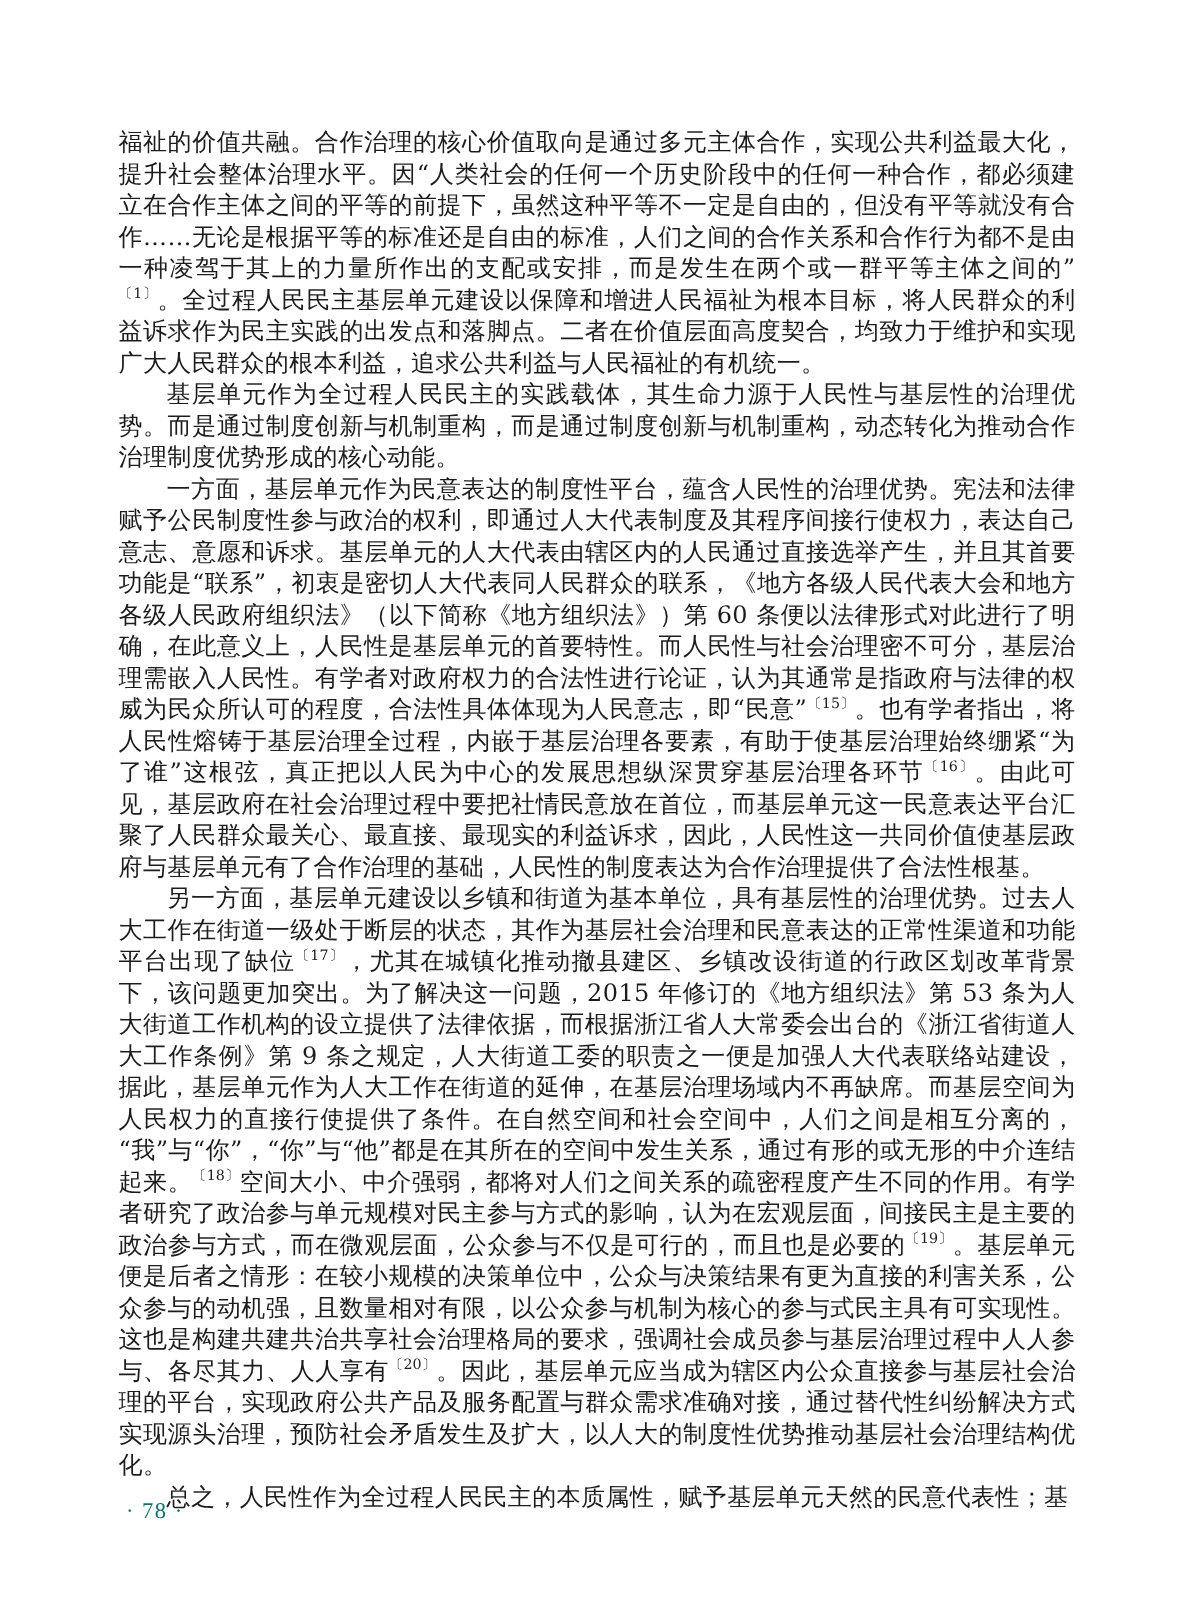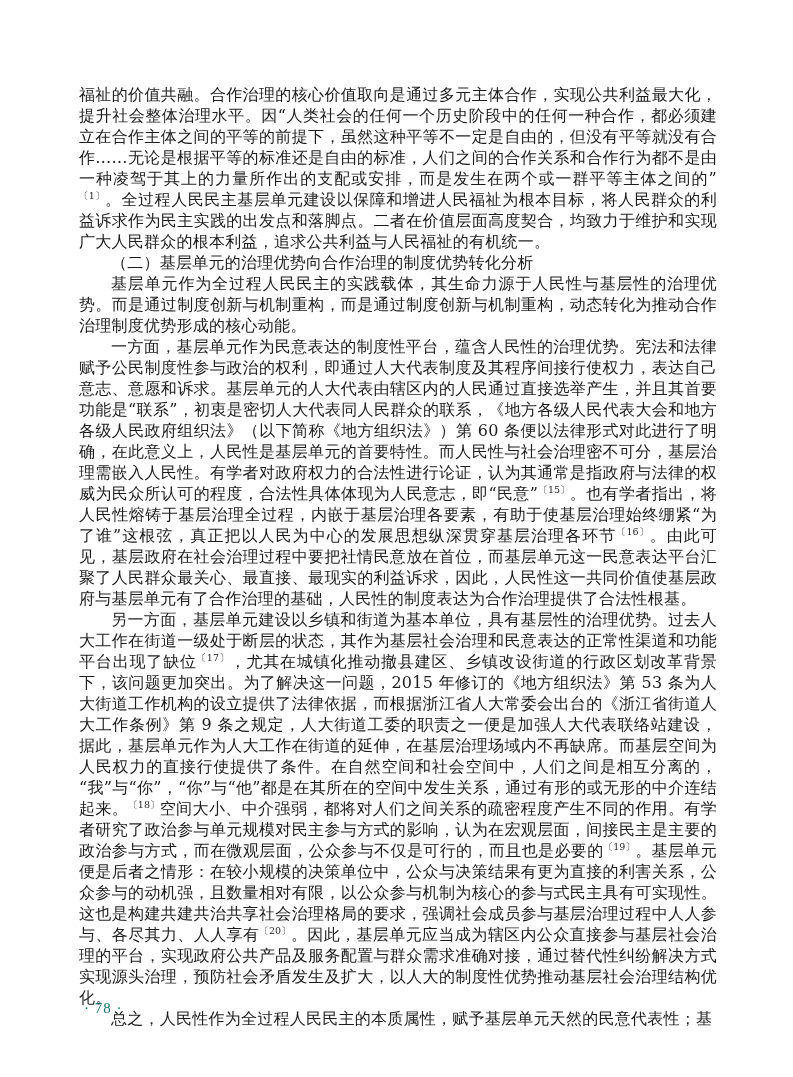--- a/index.html
+++ b/index.html
@@ -55,20 +55,19 @@
     color: #0f766e;
     font-family: Liberation Serif, serif;
   }
 </style>
 </head>
 <body>
 
 <div class="page">
   <main class="text-block">
       <p class="para">福祉的价值共融。合作治理的核心价值取向是通过多元主体合作，实现公共利益最大化，提升社会整体治理水平。因“人类社会的任何一个历史阶段中的任何一种合作，都必须建立在合作主体之间的平等的前提下，虽然这种平等不一定是自由的，但没有平等就没有合作……无论是根据平等的标准还是自由的标准，人们之间的合作关系和合作行为都不是由一种凌驾于其上的力量所作出的支配或安排，而是发生在两个或一群平等主体之间的”<sup class="fnref">〔1〕</sup>。全过程人民民主基层单元建设以保障和增进人民福祉为根本目标，将人民群众的利益诉求作为民主实践的出发点和落脚点。二者在价值层面高度契合，均致力于维护和实现广大人民群众的根本利益，追求公共利益与人民福祉的有机统一。</p>
-      <p class="para indent">（二）基层单元的治理优势向合作治理的制度优势转化分析</p>
       <p class="para indent">基层单元作为全过程人民民主的实践载体，其生命力源于人民性与基层性的治理优势。而是通过制度创新与机制重构，而是通过制度创新与机制重构，动态转化为推动合作治理制度优势形成的核心动能。</p>
       <p class="para indent">一方面，基层单元作为民意表达的制度性平台，蕴含人民性的治理优势。宪法和法律赋予公民制度性参与政治的权利，即通过人大代表制度及其程序间接行使权力，表达自己意志、意愿和诉求。基层单元的人大代表由辖区内的人民通过直接选举产生，并且其首要功能是“联系”，初衷是密切人大代表同人民群众的联系，《地方各级人民代表大会和地方各级人民政府组织法》（以下简称《地方组织法》）第 60 条便以法律形式对此进行了明确，在此意义上，人民性是基层单元的首要特性。而人民性与社会治理密不可分，基层治理需嵌入人民性。有学者对政府权力的合法性进行论证，认为其通常是指政府与法律的权威为民众所认可的程度，合法性具体体现为人民意志，即“民意”<sup class="fnref">〔15〕</sup>。也有学者指出，将人民性熔铸于基层治理全过程，内嵌于基层治理各要素，有助于使基层治理始终绷紧“为了谁”这根弦，真正把以人民为中心的发展思想纵深贯穿基层治理各环节<sup class="fnref">〔16〕</sup>。由此可见，基层政府在社会治理过程中要把社情民意放在首位，而基层单元这一民意表达平台汇聚了人民群众最关心、最直接、最现实的利益诉求，因此，人民性这一共同价值使基层政府与基层单元有了合作治理的基础，人民性的制度表达为合作治理提供了合法性根基。</p>
       <p class="para indent">另一方面，基层单元建设以乡镇和街道为基本单位，具有基层性的治理优势。过去人大工作在街道一级处于断层的状态，其作为基层社会治理和民意表达的正常性渠道和功能平台出现了缺位<sup class="fnref">〔17〕</sup>，尤其在城镇化推动撤县建区、乡镇改设街道的行政区划改革背景下，该问题更加突出。为了解决这一问题，2015 年修订的《地方组织法》第 53 条为人大街道工作机构的设立提供了法律依据，而根据浙江省人大常委会出台的《浙江省街道人大工作条例》第 9 条之规定，人大街道工委的职责之一便是加强人大代表联络站建设，据此，基层单元作为人大工作在街道的延伸，在基层治理场域内不再缺席。而基层空间为人民权力的直接行使提供了条件。在自然空间和社会空间中，人们之间是相互分离的，“我”与“你”，“你”与“他”都是在其所在的空间中发生关系，通过有形的或无形的中介连结起来。<sup class="fnref">〔18〕</sup>空间大小、中介强弱，都将对人们之间关系的疏密程度产生不同的作用。有学者研究了政治参与单元规模对民主参与方式的影响，认为在宏观层面，间接民主是主要的政治参与方式，而在微观层面，公众参与不仅是可行的，而且也是必要的<sup class="fnref">〔19〕</sup>。基层单元便是后者之情形：在较小规模的决策单位中，公众与决策结果有更为直接的利害关系，公众参与的动机强，且数量相对有限，以公众参与机制为核心的参与式民主具有可实现性。这也是构建共建共治共享社会治理格局的要求，强调社会成员参与基层治理过程中人人参与、各尽其力、人人享有<sup class="fnref">〔20〕</sup>。因此，基层单元应当成为辖区内公众直接参与基层社会治理的平台，实现政府公共产品及服务配置与群众需求准确对接，通过替代性纠纷解决方式实现源头治理，预防社会矛盾发生及扩大，以人大的制度性优势推动基层社会治理结构优化。</p>
       <p class="para indent">总之，人民性作为全过程人民民主的本质属性，赋予基层单元天然的民意代表性；基</p>
     </main>
   <div class="footer-page-number">· 78 ·</div>
 </div>
 
 </body></html>

